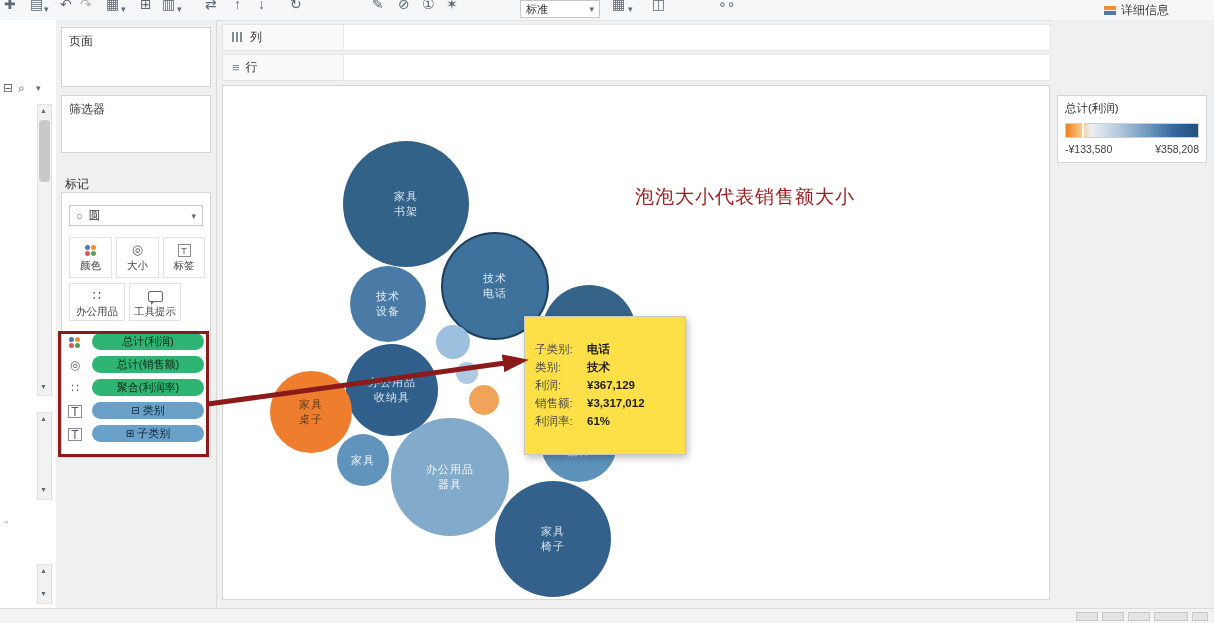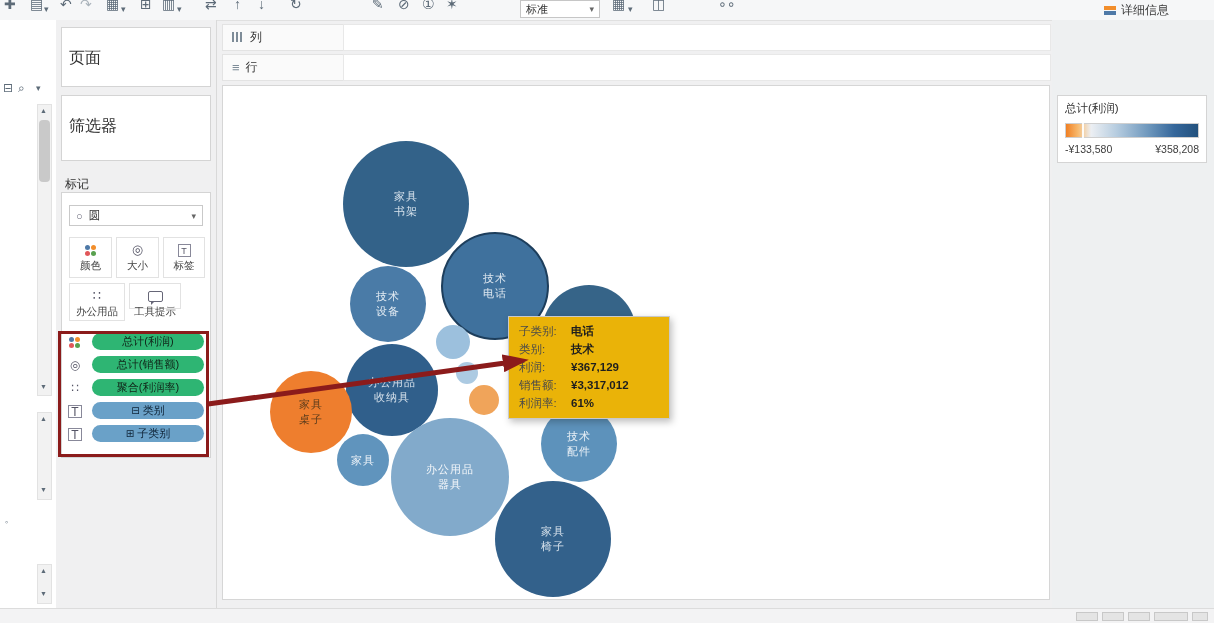--- a/index.html
+++ b/index.html
@@ -1,19 +1,19 @@
 <!DOCTYPE html>
 <html style="--measure-pill: #2eb573; --dimension-pill: #6aa1c8; --annotation: #9c1c1c; --highlight: #8b1b1b; --accent-orange: #f28e2b; --accent-blue: #4e79a7;"><head>
 <meta charset="utf-8">
 <style>
   html,body{margin:0;padding:0;background:#fff}
   #root{position:relative;width:1214px;height:623px;background:#f0f0f1;overflow:hidden;
         font-family:"Liberation Sans","DejaVu Sans",sans-serif;color:#333;font-size:12px}
   .card{position:absolute;background:#fff;border:1px solid #d4d4d4;box-sizing:border-box}
-  .card-title{padding:20px 7px;font-size:16px;color:#333}
+  .card-title{padding:5px 7px;font-size:12px;color:#333}
   .gicon{position:absolute;color:#5d6b78;font-size:14px;line-height:1;cursor:default}
 
   
   #toolbar{position:absolute;left:0;top:0;width:1214px;height:20px;background:#f6f7f8;
            border-bottom:1px solid #e0e0e0;overflow:hidden}
   #fit-select{position:absolute;left:520px;top:0;width:80px;height:18px;background:#fff;
               border:1px solid #c6c6c6;display:flex;align-items:center;justify-content:space-between;
               padding:0 5px;font-size:11px;box-sizing:border-box}
   #show-me{position:absolute;left:1104px;top:1px;height:18px;display:flex;align-items:center;gap:5px;font-size:12px;color:#3a3a3a}
   .sm-bars{display:inline-flex;flex-direction:column;gap:1px}
@@ -66,22 +66,22 @@
   
   #canvas{position:absolute;left:222px;top:85px;width:828px;height:515px;background:#fff;
           border:1px solid #d6d6d6;box-sizing:border-box;overflow:hidden}
   #chart-title{position:absolute;top:13px;left:0;width:100%;text-align:center;font-size:17px;font-weight:bold;color:#2b2b2b;letter-spacing:2px}
   .bubble{position:absolute;border-radius:50%;display:flex;flex-direction:column;align-items:center;
           justify-content:center;text-align:center;font-size:11px;line-height:15px;letter-spacing:1px;box-sizing:border-box}
   .bubble span{display:block}
   #annotation{position:absolute;left:412px;top:96px;font-size:19px;line-height:29px;color:var(--annotation);letter-spacing:1px}
 
   
-  #viz-tooltip{position:absolute;left:285px;top:230px;width:140px;background:#eab308;border:1px solid #c9c9c9;
-               box-shadow:2px 3px 7px rgba(0,0,0,.25);padding:4px 10px;font-size:11.5px;z-index:60}
+  #viz-tooltip{position:absolute;left:301px;top:230px;width:140px;background:#fde047;border:1px solid #c9c9c9;
+               box-shadow:2px 3px 7px rgba(0,0,0,.25);padding:22px 10px;font-size:11.5px;z-index:60}
   .tt-row{display:flex;line-height:15px;margin:3px 0}
   .tt-label{width:52px;flex:none;color:#4a4a4a}
   .tt-value{font-weight:bold;color:#1e1e1e;white-space:nowrap}
 
   
   #highlight-rect{position:absolute;left:58px;top:331px;width:151px;height:126px;border:3px solid var(--highlight);
                   z-index:45;pointer-events:none;box-sizing:border-box}
   #annot-arrow{position:absolute;left:0;top:0;z-index:70;pointer-events:none}
   #annot-arrow line{stroke:var(--highlight);stroke-width:5}
   .arrowhead{fill:var(--highlight)}
@@ -155,21 +155,21 @@
       <span class="gicon" style="left: 40px; top: 570px; font-size: 7px;">▼</span>
       <span class="gicon" style="left: 5px; top: 498px; font-size: 9px;">◦</span>
     </div>
 
   <div id="left-col"></div>
 
   <div class="card" id="pages-card" style="left:61px;top:27px;width:150px;height:60px">
     <div class="card-title">页面</div>
   </div>
 
-  <div class="card" id="filters-card" style="left:61px;top:95px;width:150px;height:66px">
+  <div class="card" id="filters-card" style="left:61px;top:95px;width:150px;height:58px">
     <div class="card-title">筛选器</div>
   </div>
 
   <div id="marks-label">标记</div>
 
   <div class="card" id="marks-card">
     <div id="mark-dd">
       <span style="color:#667;font-size:11px">○</span>
       <span>圆</span>
       <span class="caret">▾</span>
@@ -189,21 +189,21 @@
       <span>大小</span>
     </div>
     <div class="mbtn" style="left:101px;top:44px;width:42px">
       <span class="micon"><span class="tbox">T</span></span>
       <span>标签</span>
     </div>
     <div class="mbtn" style="left:7px;top:90px;width:56px;height:38px">
       <span class="micon">∷</span>
       <span>办公用品</span>
     </div>
-    <div class="mbtn" style="left:67px;top:90px;width:52px;height:26px">
+    <div class="mbtn" style="left:67px;top:90px;width:52px;height:38px">
       <span class="micon"><span class="tt-icon"></span></span>
       <span>工具提示</span>
     </div>
 
     <div id="pill-list">
         <div class="pill-row">
           <span class="pic dots">
             <i style="background: rgb(78, 121, 167);"></i>
             <i style="background: rgb(242, 142, 43);"></i>
             <i style="background: rgb(225, 87, 89);"></i>
@@ -293,20 +293,21 @@
         <div class="bubble" style="left: 318px; top: 320px; width: 76px; height: 76px; background: rgb(93, 146, 187); color: rgb(233, 240, 246);">
           <span>技术</span>
           <span>配件</span>
         </div>
         <div class="bubble" style="left: 272px; top: 395px; width: 116px; height: 116px; background: rgb(51, 97, 139); color: rgb(214, 225, 235);">
           <span>家具</span>
           <span>椅子</span>
         </div>
       </div>
     <div id="annotation">
+      <div>泡泡大小代表销售额大小</div>
     </div>
     <div id="viz-tooltip">
       <div class="tt-row">
           <span class="tt-label">子类别:</span>
           <span class="tt-value">电话</span>
         </div>
       <div class="tt-row">
           <span class="tt-label">类别:</span>
           <span class="tt-value">技术</span>
         </div>

